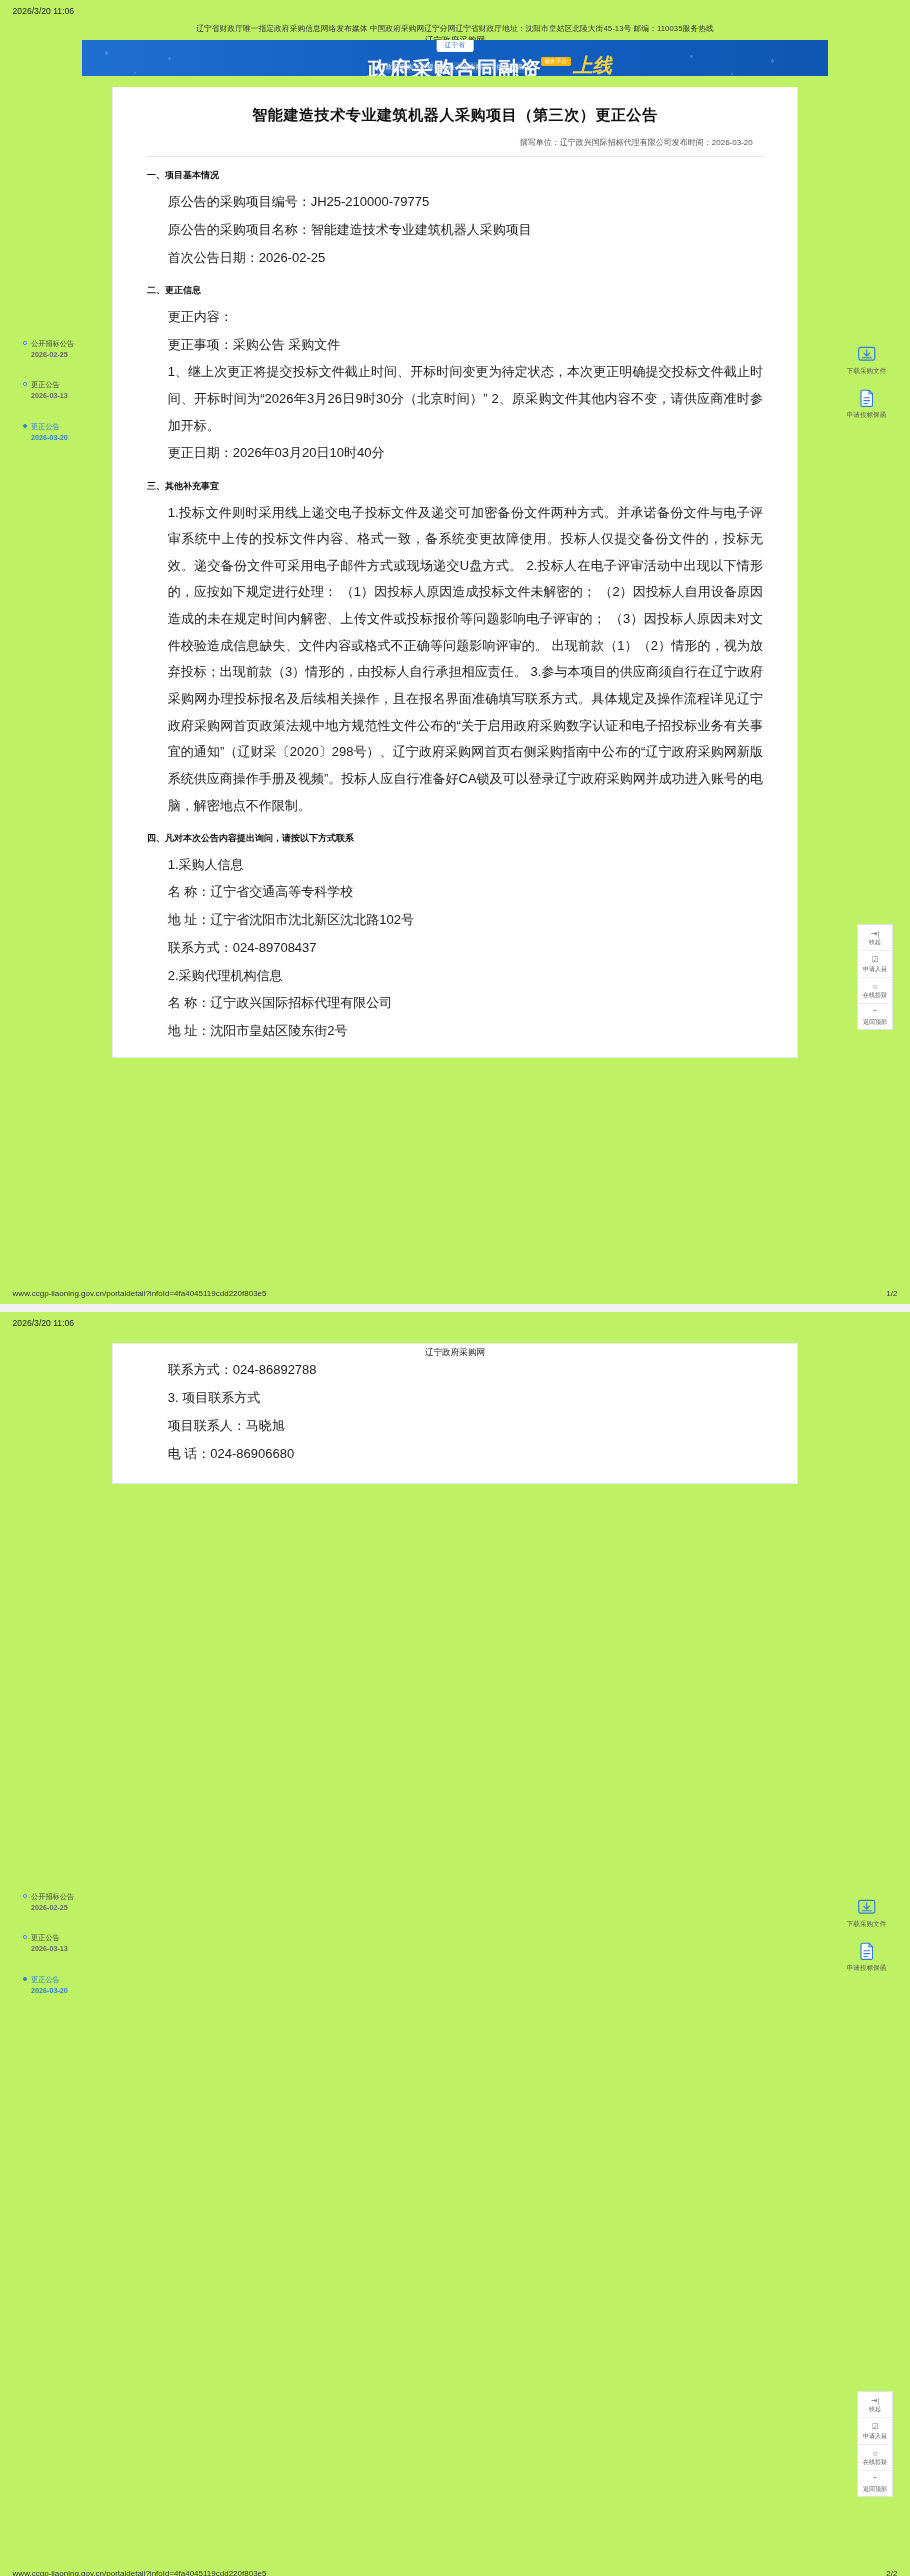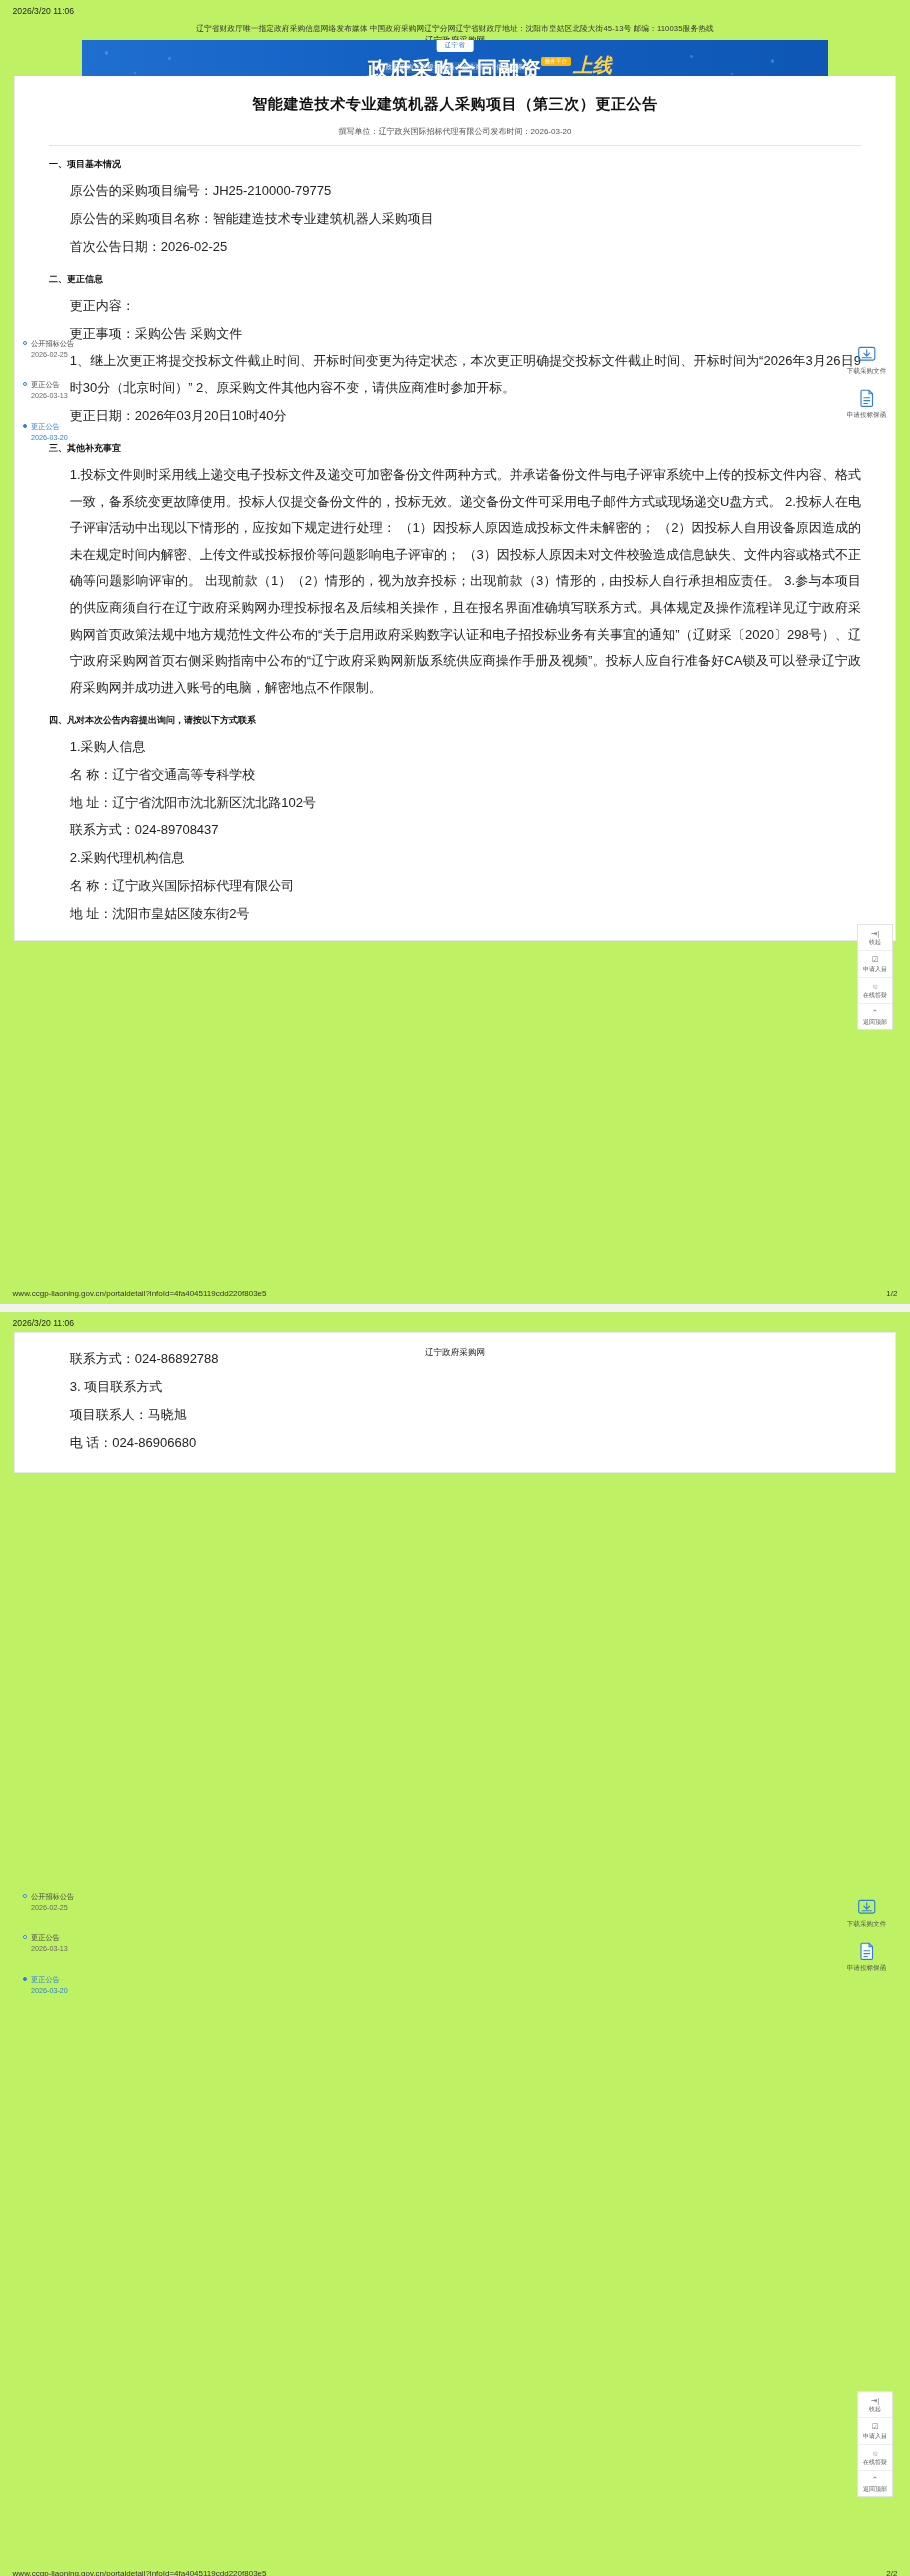--- a/index.html
+++ b/index.html
@@ -118,22 +118,22 @@
     letter-spacing: 0.6px;
     white-space: nowrap;
   }
   .banner .dots { position: absolute; inset: 0; opacity: .35; }
   .banner .dot {
     position: absolute; border-radius: 50%; background: #8fc4ff;
   }
 
   
   .card {
-    width: 882px;
-    margin: 0 auto;
+    width: 686px;
+    margin: 11px auto;
     background: #fff;
     border: 0.6px solid #e9e9e9;
     border-top: none;
     padding: 15px 34px 11.5px 34px;
     min-height: 172px;
   }
   .card-2 {
     border-top: 0.6px solid #e9e9e9;
     padding: 13.8px 34px 15px 34px;
     min-height: 103px;
@@ -141,21 +141,21 @@
   h1.title {
     margin: 4.6px 0 11.5px 0;
     text-align: center;
     font-size: 15px;
     font-weight: bold;
     color: #111;
     letter-spacing: 0.6px;
   }
   .meta {
     display: flex;
-    justify-content: center;
+    justify-content: flex-end;
     border-bottom: 0.6px solid #e4e4e4;
     padding: 0 10.3px 8px 10.3px;
     font-size: 8px;
     color: #555;
   }
   .sec-h {
     font-size: 9px;
     font-weight: bold;
     margin: 12.6px 0 6.9px 0;
     color: #111;
@@ -181,21 +181,21 @@
     font-size: 7.2px;
     color: #444;
   }
   .tl-item { position: absolute; left: 0; width: 92px; }
   .tl-item .dot {
     position: absolute; left: 0; top: 2.3px;
     width: 4px; height: 4px; border-radius: 50%;
     border: 0.9px solid #2f7fd6; background: #fff;
   }
   .tl-item .lbl { margin-left: 8px; display: block; line-height: 1.5; }
-  .tl-item .date { margin-left: 8px; display: block; line-height: 1.5; color: #666; }
+  .tl-item .date { margin-left: 8px; display: block; line-height: 1.5; color: #666; font-weight: bold; }
   .tl-item.active .lbl, .tl-item.active .date { color: #2f7fd6; }
   .tl-item.active .dot { border-color: #2f7fd6; background: #2f7fd6; }
 
   
   .side-actions {
     position: absolute;
     width: 53px;
     text-align: center;
     font-size: 6.6px;
     color: #555;

